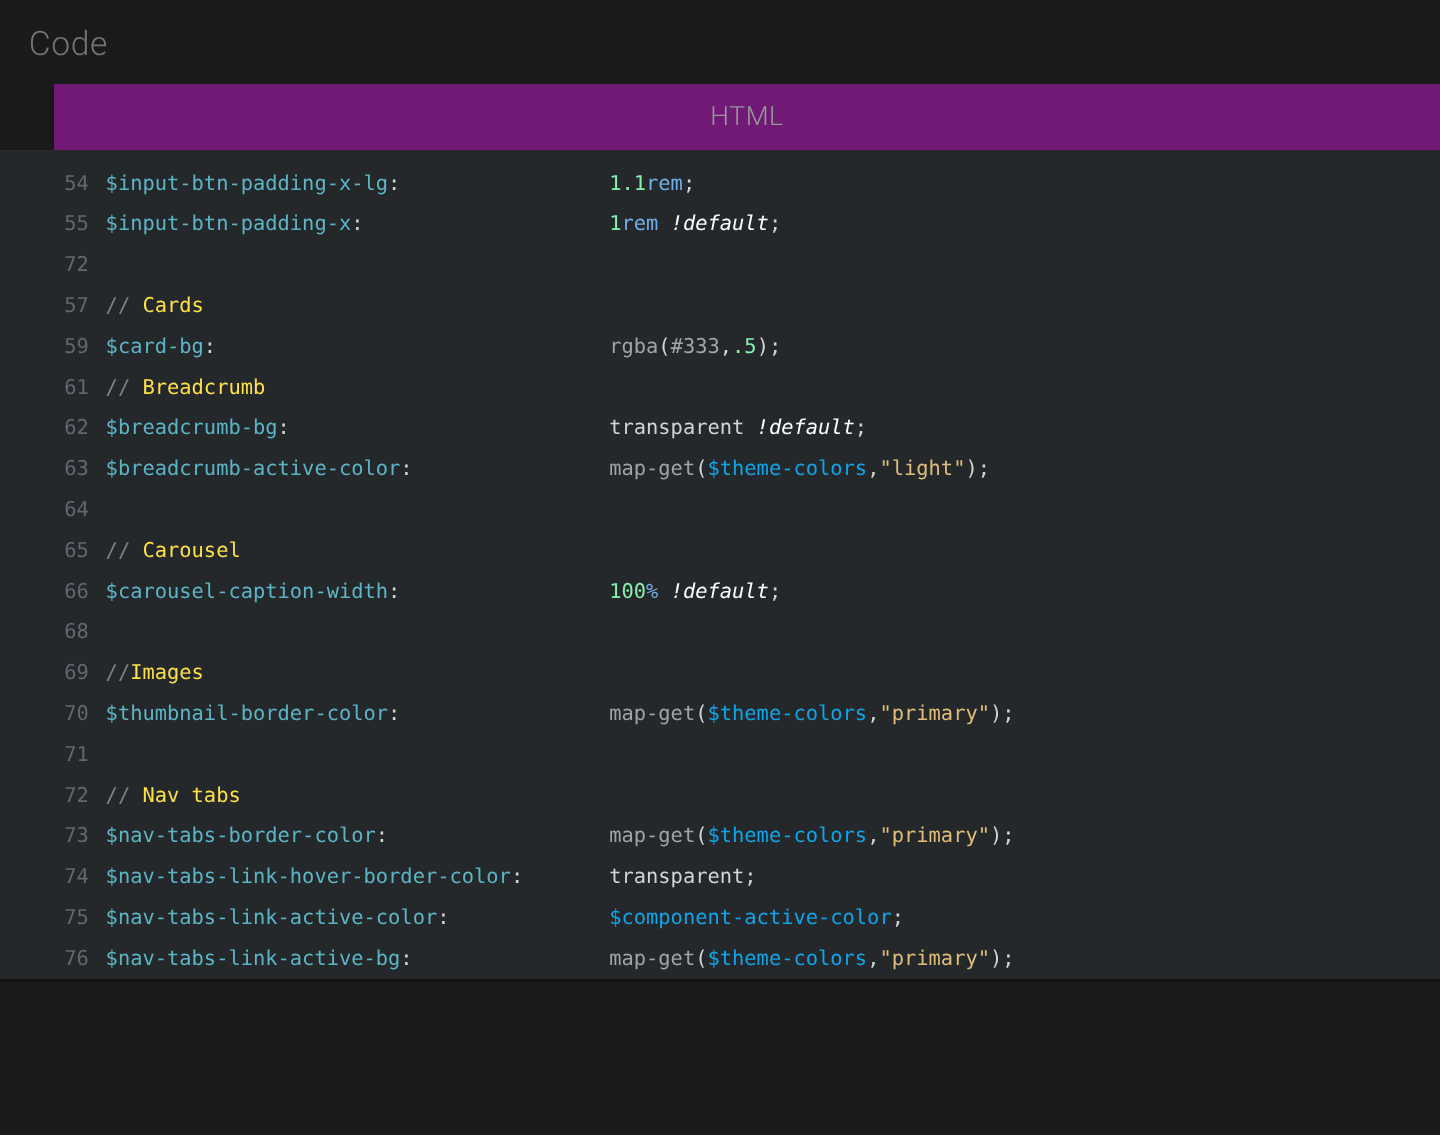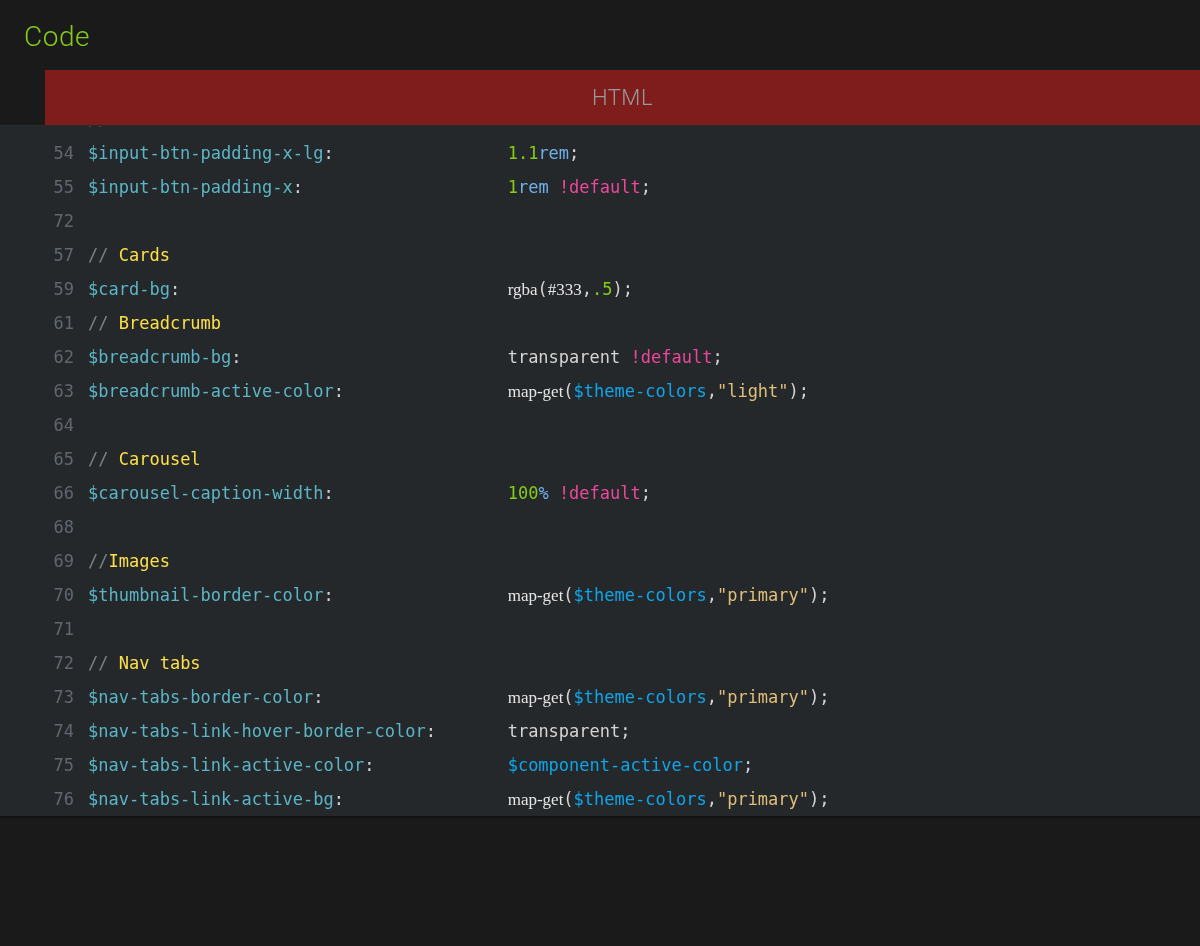--- a/index.html
+++ b/index.html
@@ -10,27 +10,27 @@
     width: 1200px;
     height: 946px;
     overflow: hidden;
   }
   .header {
     background: #1a1a1a;
     padding: 20px 24px 10px 24px;
     height: 70px;
   }
   .title {
-    color: #84cc16;
+    color: #737373;
     font-size: 28px;
     font-weight: 300;
     letter-spacing: 0.5px;
   }
   .tab-bar {
-    background: #7f1d1d;
+    background: #701a75;
     height: 55px;
     display: flex;
     justify-content: center;
     align-items: center;
     margin-left: 45px;
   }
   .tab {
     color: #999;
     font-size: 22px;
     font-weight: 300;
@@ -64,24 +64,24 @@
     flex-shrink: 0;
     user-select: none;
   }
   .code {
     flex: 1;
     color: #d4d4d4;
   }
   .c-var { color: #5bb5c5; margin-top: 45px; }      
   .c-comment { color: #7a8288; }  
   .c-comment-text { color: #fde047; } 
-  .c-num { color: #84cc16; }      
+  .c-num { color: #86efac; }      
   .c-unit { color: #6fb0e8; }     
-  .c-kw { color: #ec4899; }       
-  .c-fn { color: #e5e5e5; font-family: Liberation Serif, serif; }       
+  .c-kw { color: #ffffff; font-style: italic; }       
+  .c-fn { color: #a3a3a3; }       
   .c-fnvar { color: #0ea5e9; }    
   .c-str { color: #e0be7a; }      
   .c-punc { color: #d4d4d4; }
   .c-trans { color: #d4d4d4; }    
 </style>
 </head>
 <body>
 
 <div class="header">
   <div class="title">Code</div>

